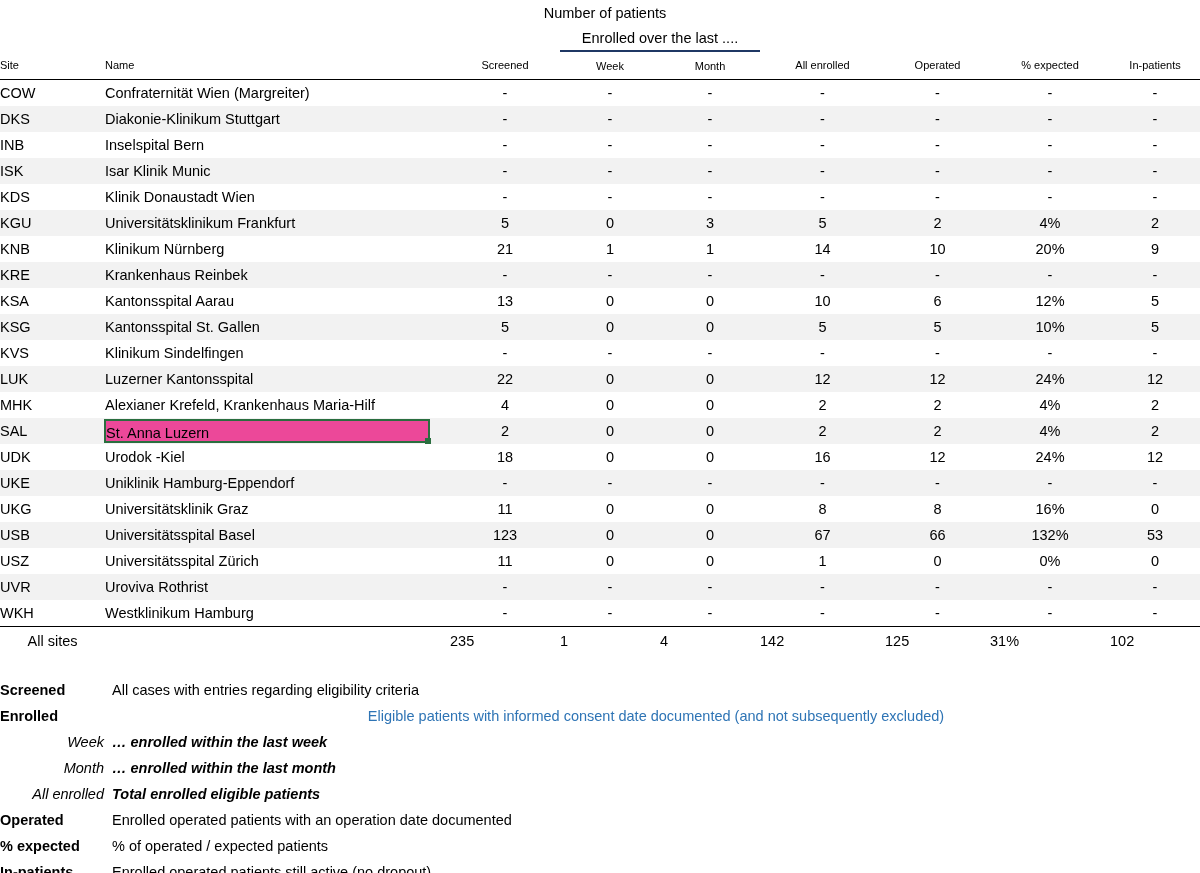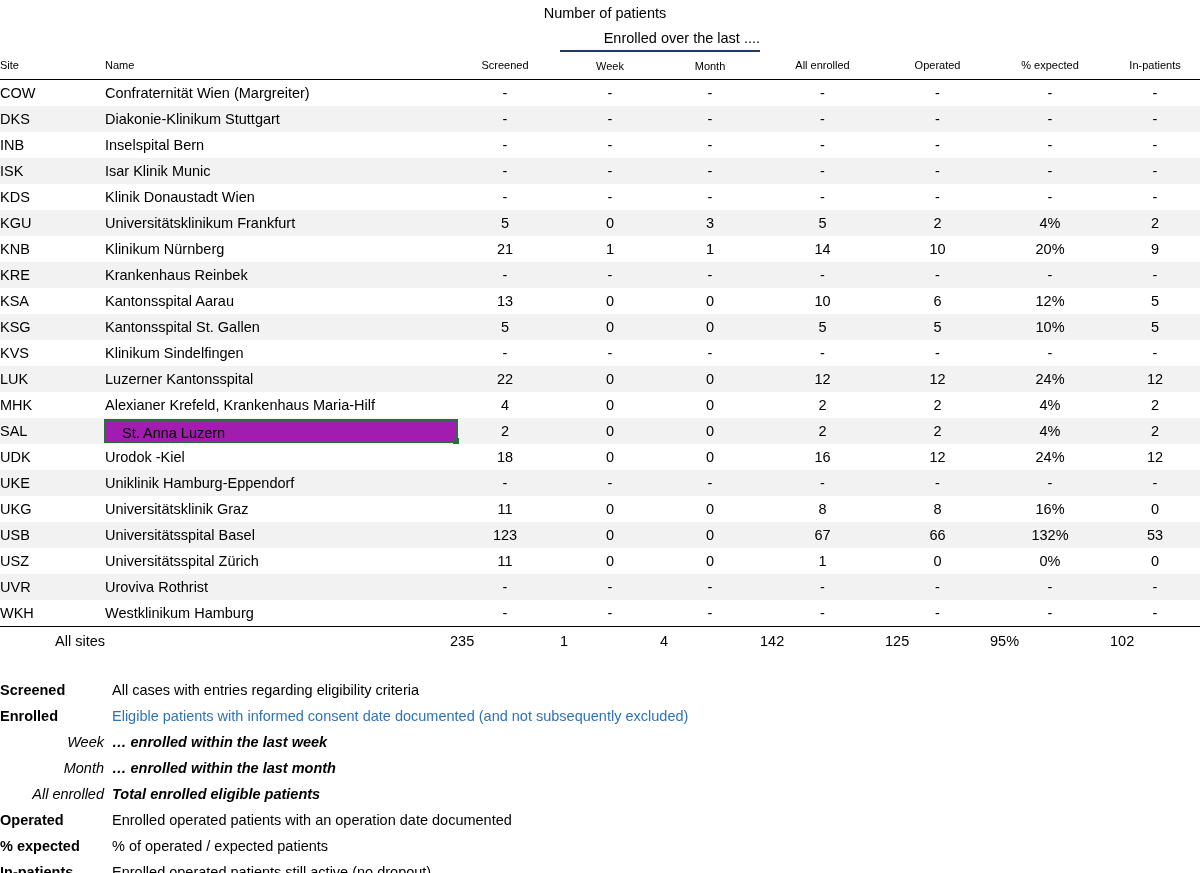--- a/index.html
+++ b/index.html
@@ -48,21 +48,21 @@
     height: 26px;
     font-weight: bold;
     font-size: 14.5px;
     text-align: center;
   }
   .grouphdr-row td.numpat {
     font-weight: normal;
   }
   .sub-row td {
     height: 24px;
-    text-align: right;
+    text-align: center;
     font-weight: bold;
     font-size: 14.5px;
   }
   .sub-row td.enrolled-over {
     border-bottom: 2px solid #1f3864;
   }
   .hdr-row td {
     height: 27px;
     font-weight: bold;
     font-size: 11px;
@@ -78,37 +78,37 @@
   .body-row td.l  { text-align: left; }
   .body-row td.c  { text-align: center; }
   .body-row.alt { background: #f2f2f2; margin-left: 36px; }
 
   .total-row td {
     height: 28px;
     font-weight: bold;
     font-size: 14.5px;
     border-top: 1.5px solid #000000;
   }
-  .total-row td.l { text-align: right; }
+  .total-row td.l { text-align: center; }
   .total-row td.c { }
 
   
   .sel-wrap {
     position: relative;
     display: block;
     height: 24px;
     line-height: 24px;
     box-sizing: border-box;
   }
   .selected-cell .sel-wrap {
     border: 2px solid #2a6e3f;
-    background: #a21caf;
-    padding-left: 16px;
+    background: #ec4899;
+    padding-left: 0;
     margin-left: -1px;
-    width: 354px;
+    width: 326px;
   }
   .selected-cell .sel-wrap::after {
     content: "";
     position: absolute;
     right: -3px;
     bottom: -3px;
     width: 6px;
     height: 6px;
     background: #2a6e3f;
   }
@@ -131,21 +131,21 @@
     font-weight: bold;
     text-align: left;
   }
   .legend .term.indent {
     font-weight: normal;
     font-style: italic;
     text-align: right;
     padding-right: 6px;
   }
   .legend .desc { padding-left: 2px; }
-  .legend .desc.blue { color: #2e74b5; }
+  .legend .desc.blue { color: #2e74b5; text-align: center; }
   .legend .desc.italic { font-style: italic; font-weight: bold; }
   .legend tr.lastline td {
     border-bottom: 1.5px solid #000000;
   }
 </style>
 </head>
 <body>
 
 <div class="page">
 
@@ -470,21 +470,21 @@
       </tbody>
     <tbody>
       <tr class="total-row">
         <td class="l">All sites</td>
         <td class="l"></td>
         <td class="c">235</td>
         <td class="c">1</td>
         <td class="c">4</td>
         <td class="c">142</td>
         <td class="c">125</td>
-        <td class="c">95%</td>
+        <td class="c">31%</td>
         <td class="c">102</td>
       </tr>
     </tbody>
   </table>
 
   <table class="legend">
     <colgroup>
         <col style="width:110px">
         <col>
       </colgroup>

